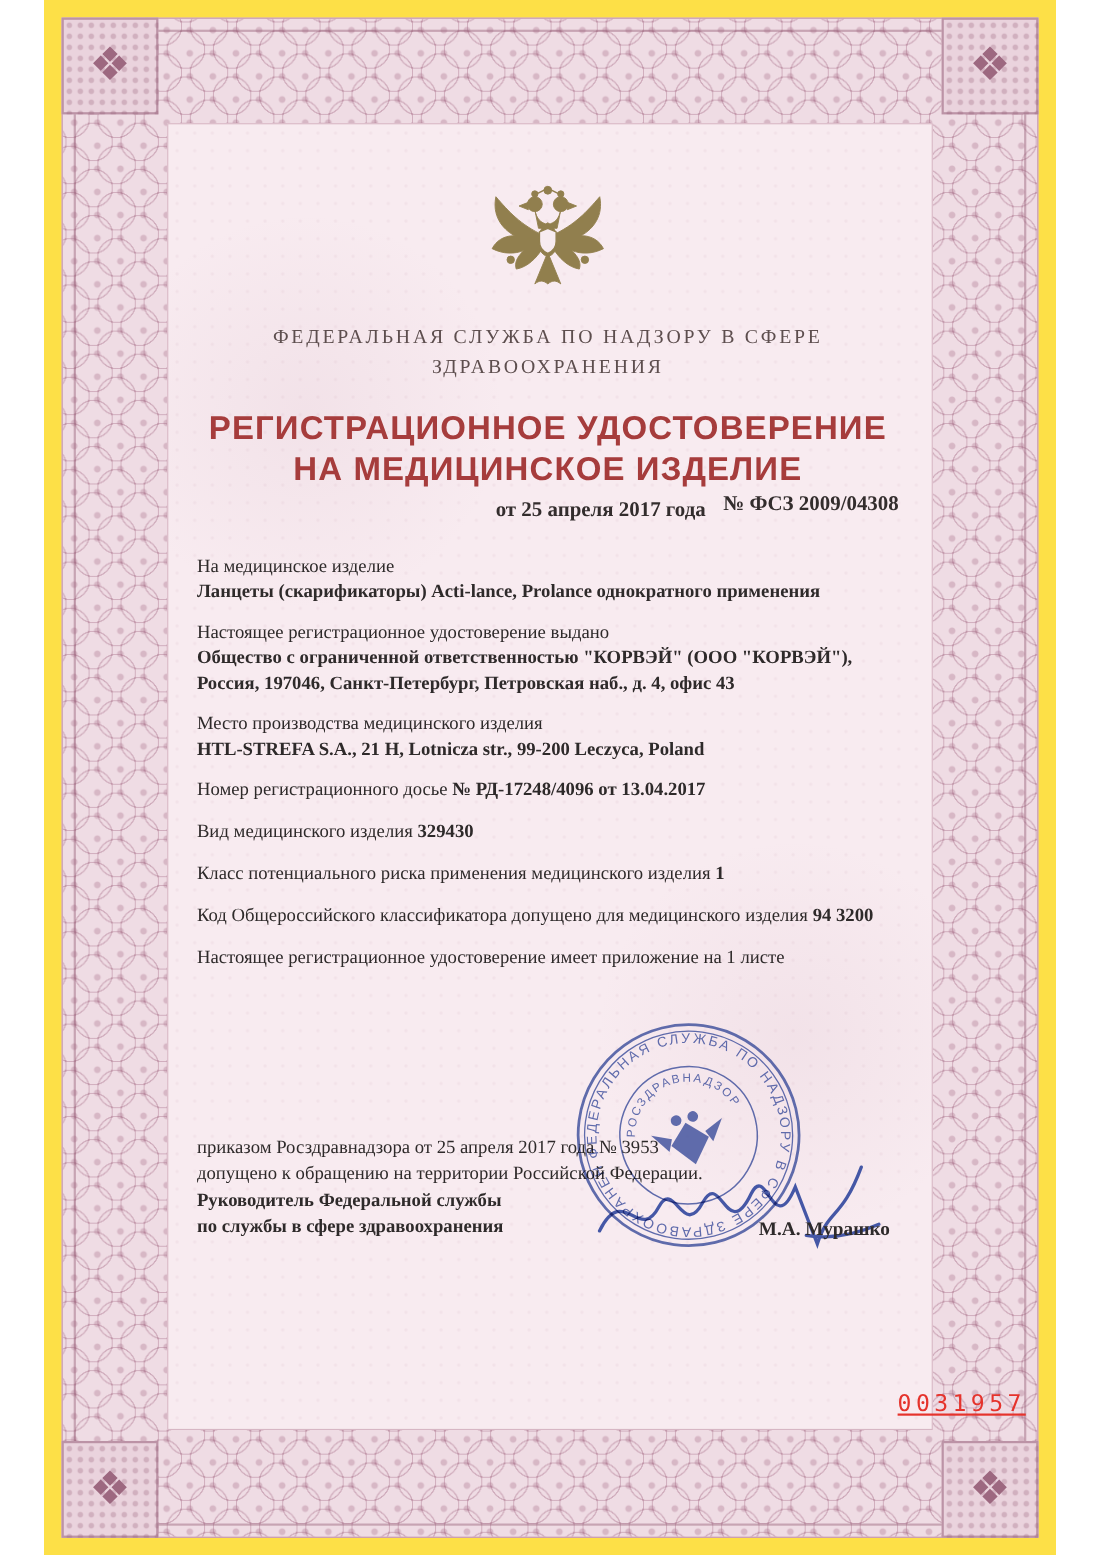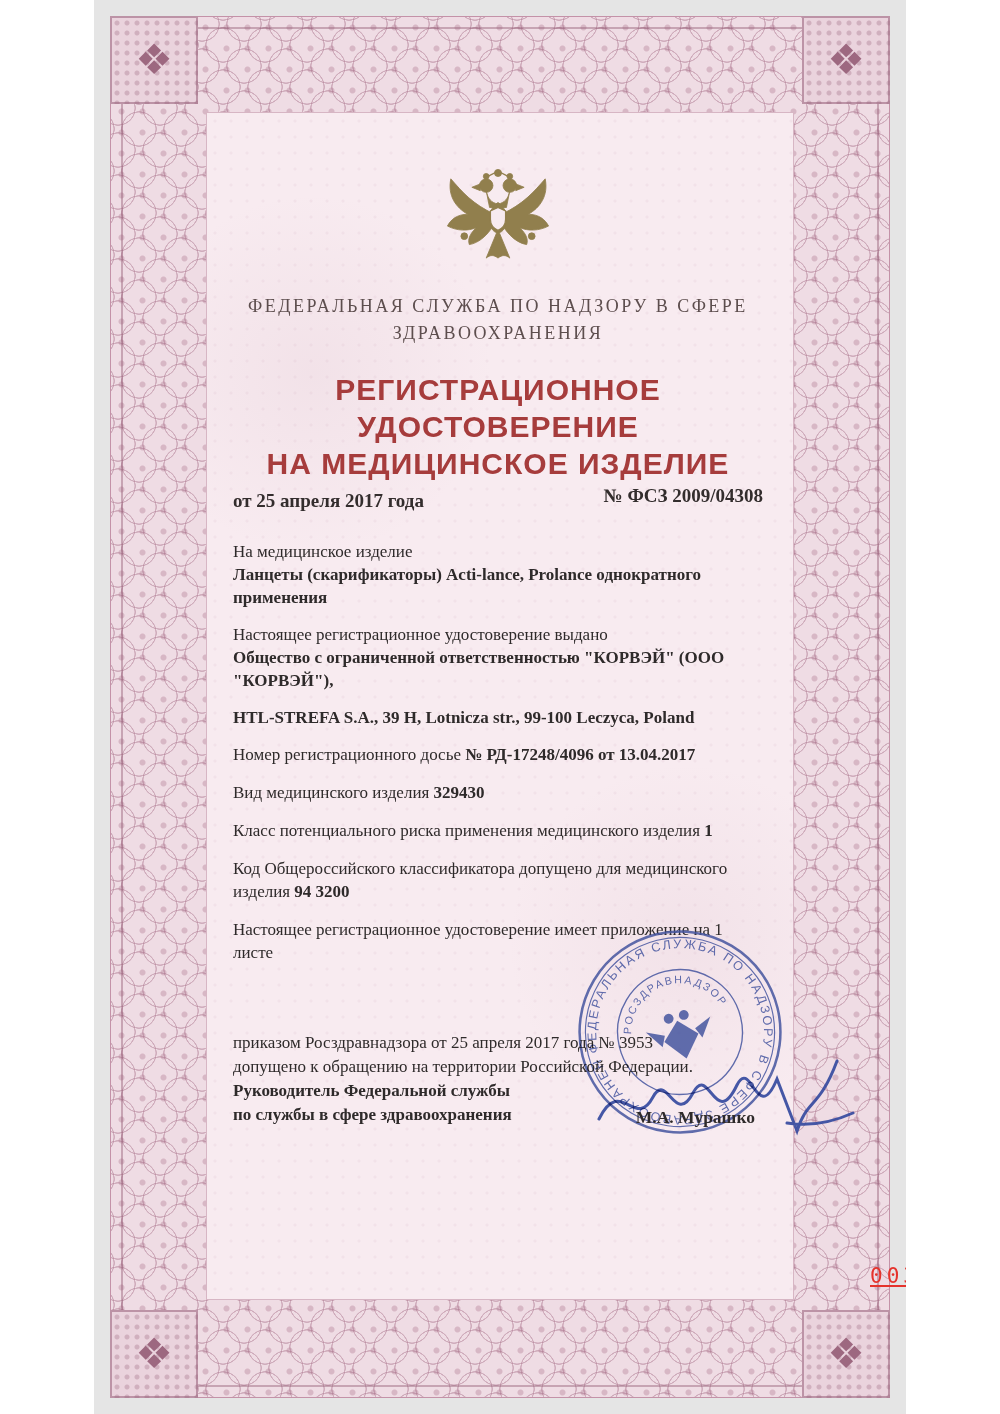--- a/index.html
+++ b/index.html
@@ -1,18 +1,18 @@
 <!DOCTYPE html>
 <html><head>
 <meta charset="utf-8">
 <style>
   html,body{margin:0;padding:0;background:#ffffff;}
   .page{
-    position:relative;width:812px;height:1414px;margin:0 auto;
-    background:#e5e5e5;font-family:"Liberation Serif",serif;color:#2e2a2a;
+    position:relative;width:920px;height:1414px;margin:0 auto;
+    background:#fde047;font-family:"Liberation Serif",serif;color:#2e2a2a;
     overflow:hidden;
   }
   
   .band{
     position:absolute;inset:16px;border:1px solid #c492a8;
     background:
       radial-gradient(circle, rgba(170,115,140,0) 55%, rgba(170,115,140,.45) 56% 59%, rgba(170,115,140,0) 60%) -14px -14px/42px 42px,
       radial-gradient(circle, rgba(170,115,140,0) 55%, rgba(170,115,140,.45) 56% 59%, rgba(170,115,140,0) 60%) 7px 7px/42px 42px,
       radial-gradient(circle, rgba(170,115,140,.35) 0 2.5px, rgba(170,115,140,0) 3.5px) 0 0/21px 21px,
       #efdce4;
@@ -36,21 +36,21 @@
       radial-gradient(circle at 82% 70%, rgba(190,145,165,.10), transparent 180px),
       radial-gradient(circle, rgba(190,145,165,.10) 0 1px, transparent 2px) 0 0/16px 16px,
       #f8ebf0;
     border:1px solid #d7b6c4;
     padding:46px 30px 0 26px;
   }
   .emblem{display:block;width:118px;height:112px;margin:6px auto 0;}
   .authority{text-align:center;margin-top:16px;color:#5d4e4e;font-size:18px;letter-spacing:2.5px;line-height:27px;}
   .title{margin-top:24px;color:#a63c3c;font-family:"Liberation Sans",sans-serif;font-weight:700;
          font-size:30px;letter-spacing:1px;line-height:37px;text-align:center;}
-  .title-meta{display:flex;justify-content:space-between;gap:34px;margin-top:8px;font-weight:700;
+  .title-meta{display:flex;justify-content:flex-end;gap:16px;margin-top:8px;font-weight:700;
               font-size:19px;color:#332d2d;height:26px;}
   .title-meta .num{transform:translateY(-5px);}
   .body{margin-top:24px;font-size:17px;line-height:23px;}
   .para{margin-bottom:14px;}
   .para .val{font-weight:700;}
   .iline{margin-bottom:15px;}
   .iline .val{font-weight:700;}
   
   .footer{position:absolute;left:26px;right:30px;top:918px;font-size:17px;line-height:24px;z-index:1;}
   .footer .bold{font-weight:700;}
@@ -111,25 +111,27 @@
     <div class="body">
 
       <div class="para">
         <div class="lab">На медицинское изделие</div>
         <div class="val">Ланцеты (скарификаторы) Acti-lance, Prolance однократного применения</div>
       </div>
 
       <div class="para">
         <div class="lab">Настоящее регистрационное удостоверение выдано</div>
         <div class="val">Общество с ограниченной ответственностью "КОРВЭЙ" (ООО "КОРВЭЙ"),</div>
+        <div class="val">Россия, 197046, Санкт-Петербург, Петровская наб., д. 4, офис 43</div>
       </div>
 
 
       <div class="para">
-        <div class="val">HTL-STREFA S.A., 39 H, Lotnicza str., 99-100 Leczyca, Poland</div>
+        <div class="lab">Место производства медицинского изделия</div>
+        <div class="val">HTL-STREFA S.A., 21 H, Lotnicza str., 99-200 Leczyca, Poland</div>
       </div>
 
       <div class="iline">
         <span class="lab">Номер регистрационного досье</span>
         <span class="val">№ РД-17248/4096 от 13.04.2017</span>
       </div>
       <div class="iline">
         <span class="lab">Вид медицинского изделия</span>
         <span class="val">329430</span>
       </div>

